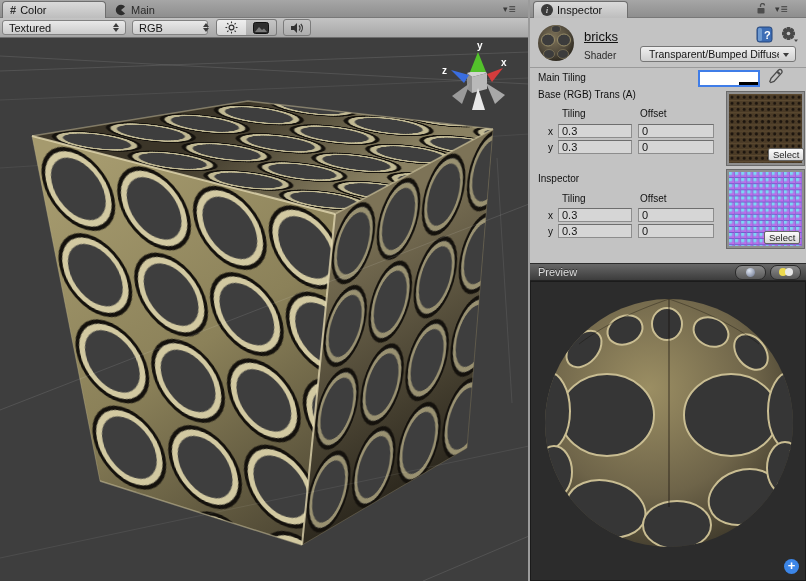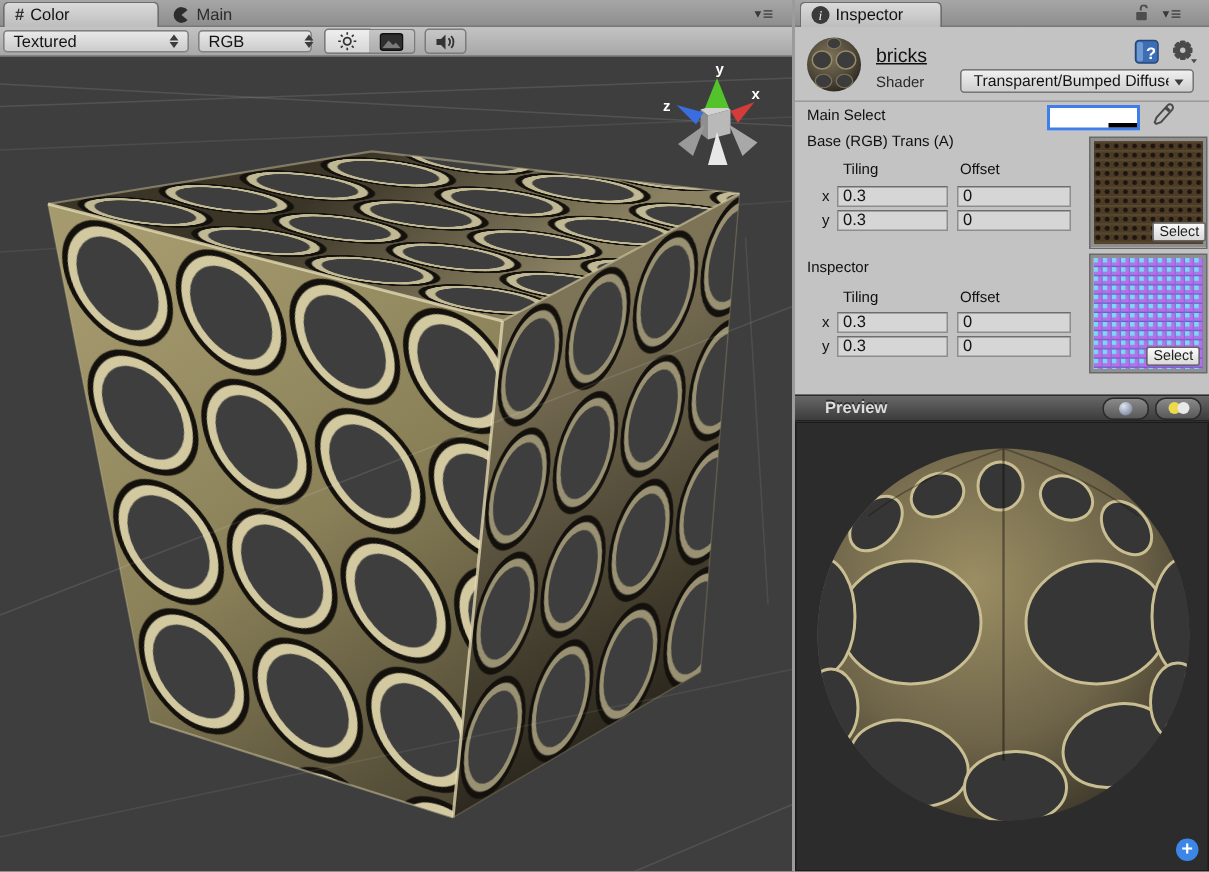--- a/index.html
+++ b/index.html
@@ -58,21 +58,21 @@
   .thumb{position:absolute;left:727px;width:73px;border:2px solid #8f8f8f;box-sizing:content-box;
       box-shadow:0 0 0 1px #6a6a6a;}
   .selbtn{position:absolute;height:13px;background:linear-gradient(#fbfbfb,#d9d9d9);border:1px solid #666;
       border-radius:2px;font-size:9.5px;color:#222;display:flex;align-items:center;justify-content:center;
       padding:0 4px;box-sizing:border-box;}
 
   
   #preview-header{position:absolute;left:530px;top:263px;width:276px;height:18px;
       background:linear-gradient(#676767,#3c3c3c);border-top:1px solid #2c2c2c;border-bottom:1px solid #222;
       box-sizing:border-box;display:flex;align-items:center;}
-  #preview-header .title{color:#dedede;font-weight:bold;font-size:11px;margin-left:20px;text-shadow:0 -1px 0 rgba(0,0,0,.5);}
+  #preview-header .title{color:#dedede;font-weight:normal;font-size:11px;margin-left:8px;text-shadow:0 -1px 0 rgba(0,0,0,.5);}
   .pvbtn{width:29px;height:13px;border-radius:7px;border:1px solid #2a2a2a;
       background:linear-gradient(#8a8a8a,#585858);display:flex;align-items:center;justify-content:center;gap:1px;}
   #preview-view{position:absolute;left:530px;top:281px;width:276px;height:300px;background:#2c2c2c;
       border:1px solid #1b1b1b;box-sizing:border-box;}
   #preview-plus{position:absolute;right:6px;bottom:6px;width:15px;height:15px;border-radius:50%;
       background:#3c86e8;color:#fff;font-size:13px;line-height:14px;text-align:center;font-weight:bold;}
 
   .divider-v{position:absolute;left:528px;top:0;width:2px;height:581px;background:#9b9b9b;}
   .icon{display:inline-flex;align-items:center;justify-content:center;}
 </style>
@@ -302,21 +302,21 @@
         <rect x="6.5" y="1" width="4" height="13" rx="1" transform="rotate(45 8.5 7.5)"></rect>
         <rect x="6.5" y="1" width="4" height="13" rx="1" transform="rotate(-45 8.5 7.5)"></rect>
       </g>
       <circle cx="8.5" cy="7.5" r="4.2" fill="#4a4a4a"></circle>
       <circle cx="8.5" cy="7.5" r="1.8" fill="#c3c3c3"></circle>
       <path d="M14,13.5 l4,0 l-2,2.6 z" fill="#4a4a4a"></path>
     </svg>
   </span>
   <div class="abs" style="left:530px;top:67px;width:276px;height:1px;background:#9a9a9a;"></div>
 
-  <span class="lab" style="left:538px;top:72px;">Main Select</span>
+  <span class="lab" style="left:538px;top:72px;">Main Tiling</span>
   <div class="swatch">
     <div class="alpha"></div>
   </div>
   <span class="icon abs" style="left:767px;top:68px;">
     <svg width="16" height="18" viewBox="0 0 16 18">
       <path d="M12.5,1.5 a2.2,2.2 0 0 1 2,3.6 l-7.5,8.3 -3.2,1.2 -1,-1 1.2,-3.2 7.5,-8.3 z" fill="none" stroke="#4a4a4a" stroke-width="1.3"></path>
       <path d="M11,3 l2.5,2.3 -1.5,1.6 -2.5,-2.3 z" fill="#4a4a4a"></path>
     </svg>
   </span>
 

